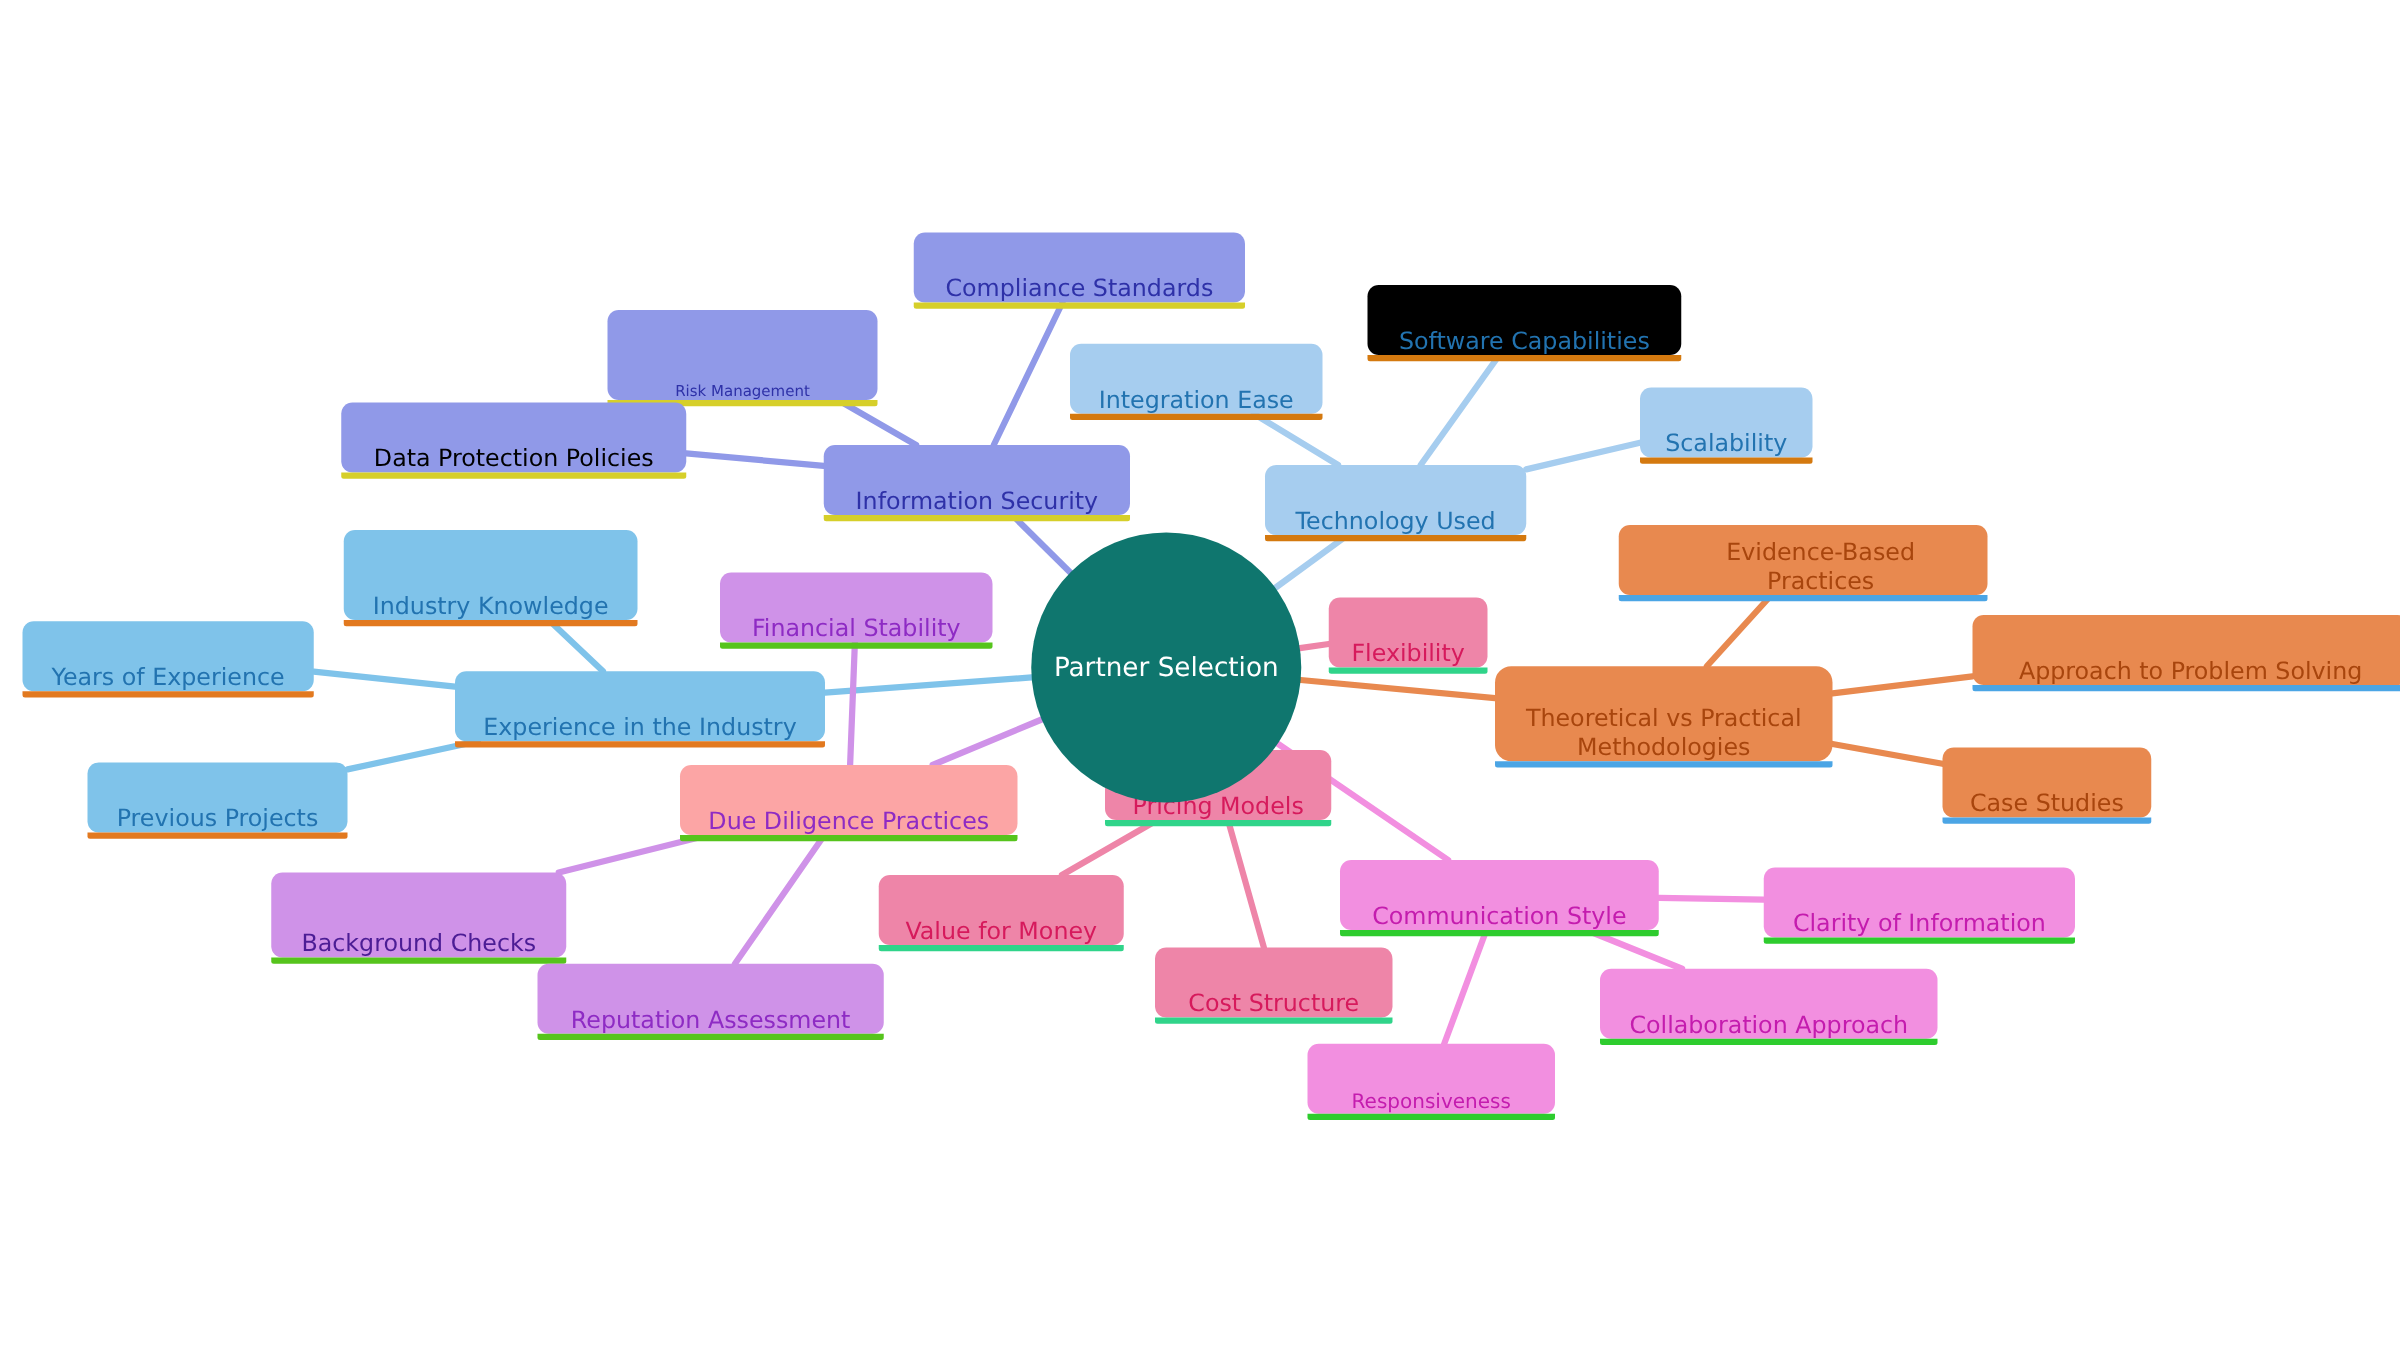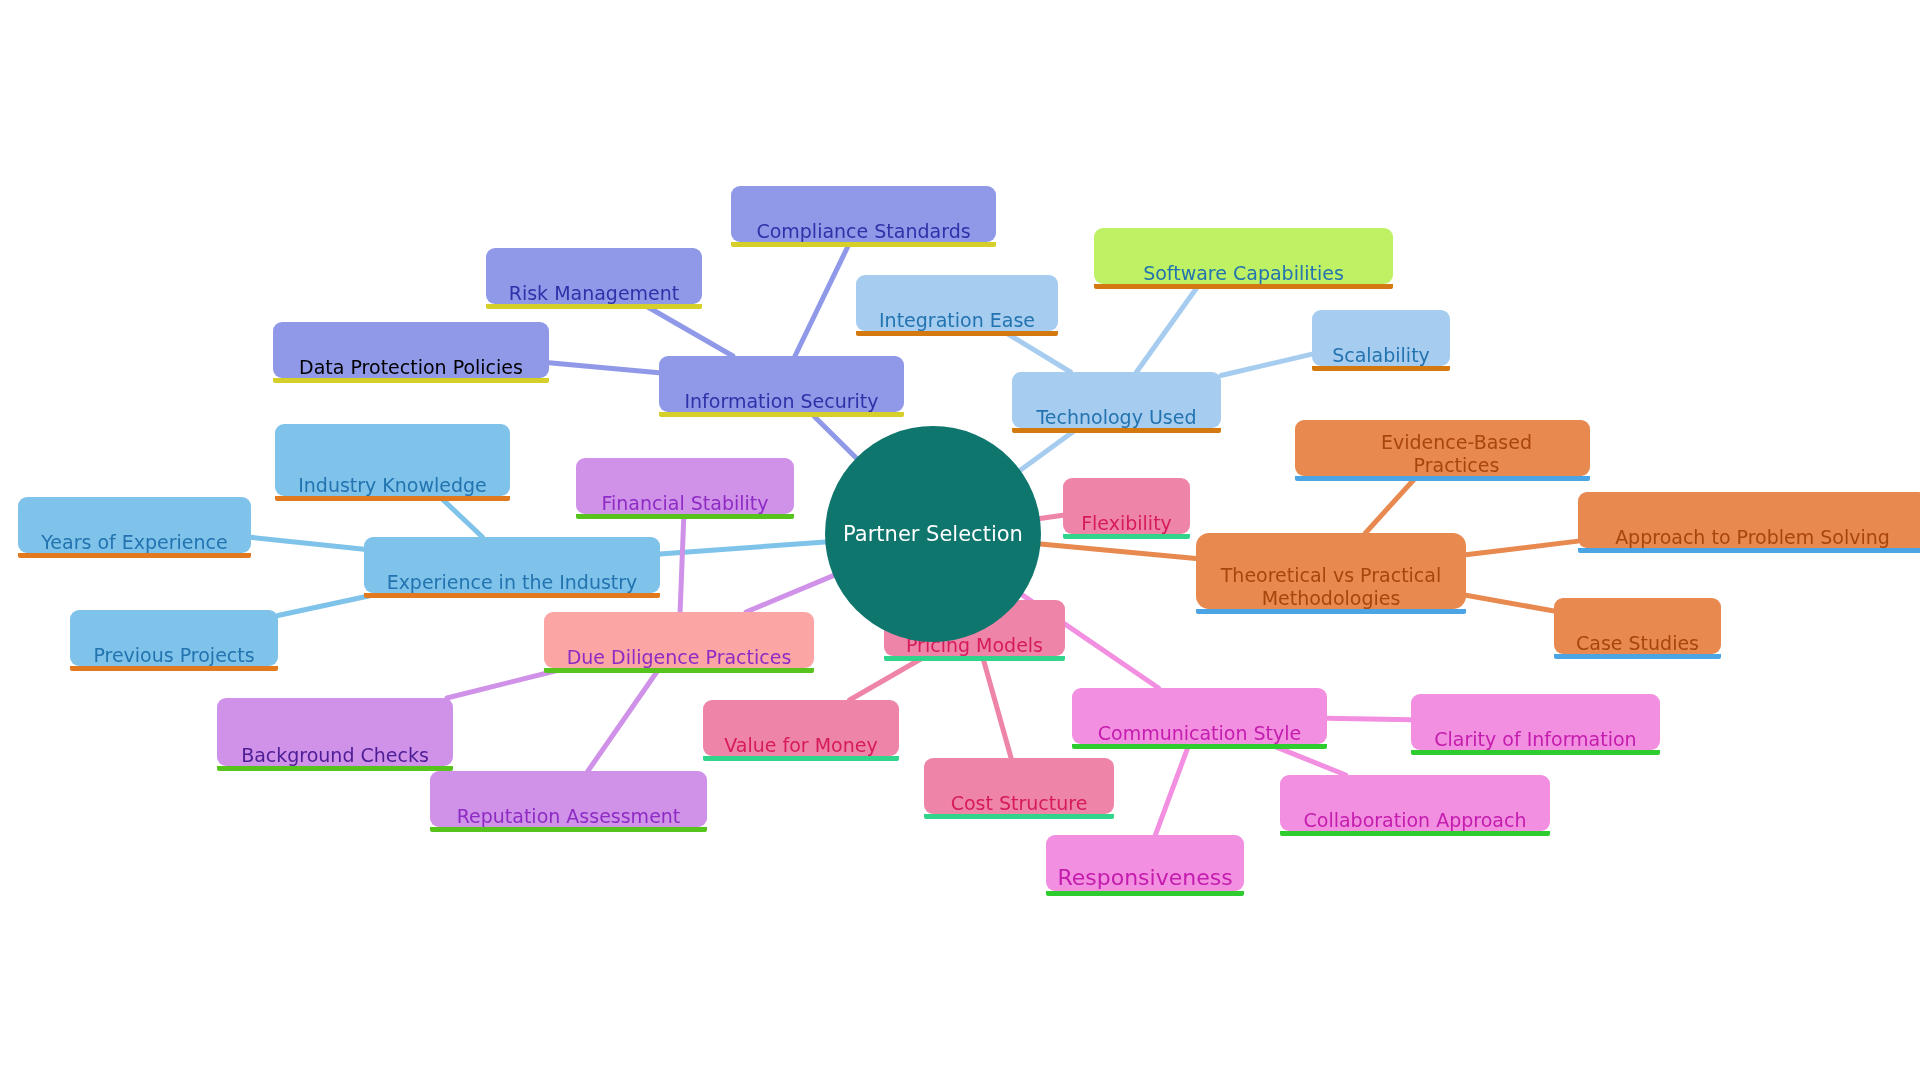--- a/index.html
+++ b/index.html
@@ -90,33 +90,33 @@
       <line x1="1022.1865060423412" y1="594.9078577850136" x2="1158.5" y2="688" stroke="#f28fe0" stroke-width="5" stroke-linecap="round"></line>
       <line x1="1327" y1="718.2767857142857" x2="1411" y2="719.7767857142857" stroke="#f28fe0" stroke-width="5" stroke-linecap="round"></line>
       <line x1="1268.8563218390805" y1="744" x2="1345.6436781609195" y2="775" stroke="#f28fe0" stroke-width="5" stroke-linecap="round"></line>
       <line x1="1189.1190476190477" y1="744" x2="1155.3809523809523" y2="835" stroke="#f28fe0" stroke-width="5" stroke-linecap="round"></line>
     </svg>
   <div id="node-layer">
       <div class="node" style="left: 731px; top: 186px; width: 265px; height: 56px; background: rgb(144, 153, 232); color: rgb(46, 49, 168); font-size: 19px;">
         <span class="bar" style="background: rgb(214, 207, 42);"></span>
         <span class="txt">Compliance Standards</span>
       </div>
-      <div class="node" style="left: 486px; top: 248px; width: 216px; height: 56px; background: rgb(144, 153, 232); color: rgb(46, 49, 168); font-size: 19px;">
+      <div class="node" style="left: 486px; top: 248px; width: 216px; height: 72px; background: rgb(144, 153, 232); color: rgb(46, 49, 168); font-size: 12px;">
         <span class="bar" style="background: rgb(214, 207, 42);"></span>
         <span class="txt">Risk Management</span>
       </div>
       <div class="node" style="left: 273px; top: 322px; width: 276px; height: 56px; background: rgb(144, 153, 232); color: #000000; font-size: 19px;">
         <span class="bar" style="background: rgb(214, 207, 42);"></span>
         <span class="txt">Data Protection Policies</span>
       </div>
       <div class="node" style="left: 659px; top: 356px; width: 245px; height: 56px; background: rgb(144, 153, 232); color: rgb(46, 49, 168); font-size: 19px;">
         <span class="bar" style="background: rgb(214, 207, 42);"></span>
         <span class="txt">Information Security</span>
       </div>
-      <div class="node" style="left: 1094px; top: 228px; width: 299px; height: 56px; background: #bef264; color: rgb(34, 115, 176); font-size: 19px;">
+      <div class="node" style="left: 1094px; top: 228px; width: 251px; height: 56px; background: #000000; color: rgb(34, 115, 176); font-size: 19px;">
         <span class="bar" style="background: rgb(212, 121, 15);"></span>
         <span class="txt">Software Capabilities</span>
       </div>
       <div class="node" style="left: 856px; top: 275px; width: 202px; height: 56px; background: rgb(166, 205, 239); color: rgb(34, 115, 176); font-size: 19px;">
         <span class="bar" style="background: rgb(212, 121, 15);"></span>
         <span class="txt">Integration Ease</span>
       </div>
       <div class="node" style="left: 1312px; top: 310px; width: 138px; height: 56px; background: rgb(166, 205, 239); color: rgb(34, 115, 176); font-size: 19px;">
         <span class="bar" style="background: rgb(212, 121, 15);"></span>
         <span class="txt">Scalability</span>
@@ -195,21 +195,21 @@
         <span class="txt">Cost Structure</span>
       </div>
       <div class="node" style="left: 1280px; top: 775px; width: 270px; height: 56px; background: rgb(242, 143, 224); color: rgb(196, 28, 174); font-size: 19px;">
         <span class="bar" style="background: rgb(46, 204, 46);"></span>
         <span class="txt">Collaboration Approach</span>
       </div>
       <div class="node" style="left: 430px; top: 771px; width: 277px; height: 56px; background: rgb(207, 146, 232); color: rgb(142, 43, 196); font-size: 19px;">
         <span class="bar" style="background: rgb(86, 196, 28);"></span>
         <span class="txt">Reputation Assessment</span>
       </div>
-      <div class="node" style="left: 1046px; top: 835px; width: 198px; height: 56px; background: rgb(242, 143, 224); color: rgb(196, 28, 174); font-size: 22px;">
+      <div class="node" style="left: 1046px; top: 835px; width: 198px; height: 56px; background: rgb(242, 143, 224); color: rgb(196, 28, 174); font-size: 16px;">
         <span class="bar" style="background: rgb(46, 204, 46);"></span>
         <span class="txt">Responsiveness</span>
       </div>
       <div class="center-node" style="left: 825px; top: 426px; width: 216px; height: 216px; background: #0f766e; color: rgb(255, 255, 255); font-size: 21px;">
         <span>Partner Selection</span>
       </div>
     </div>
 </div>
 
 </body></html>

